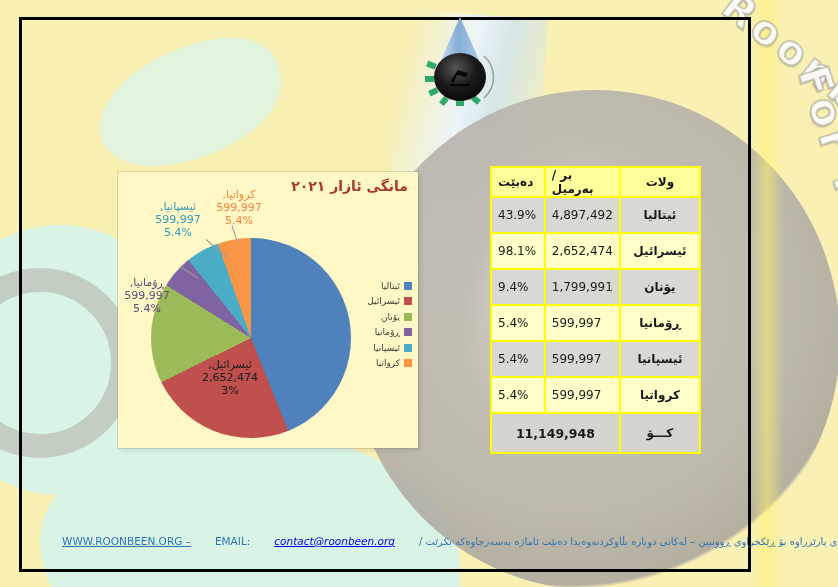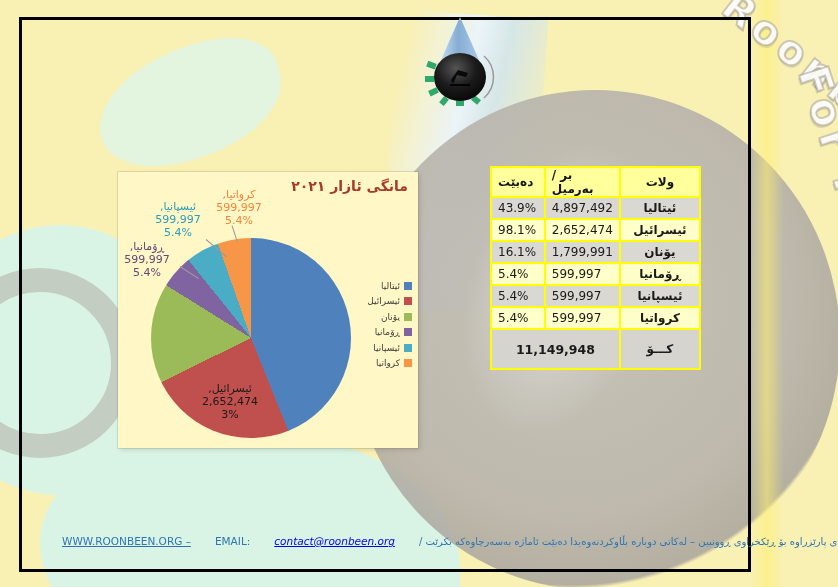--- a/index.html
+++ b/index.html
@@ -56,21 +56,21 @@
   .chart-legend { position:absolute; right:6px; top:106px; width:78px; }
   .legend-item { display:flex; justify-content:flex-end; align-items:center; gap:4px; height:15.5px;
                  font-size:9px; color:#404040; direction:ltr; }
   .legend-item .swatch { width:8px; height:8px; flex:0 0 8px; }
 
   
   .data-table { position:absolute; left:490px; top:166px; width:211px; z-index:2;
                 border-collapse:collapse; direction:rtl; font-size:12px; color:#1a1a1a; }
   .data-table th, .data-table td { border:2px solid #FFFF00; padding:0 6px; }
   .data-table th { height:28px; background:#FFFF9C; font-weight:bold; font-size:12px; color:#141414; }
-  .data-table td { height:22px; }
+  .data-table td { height:36px; }
   .col-country { width:82px; text-align:center; font-weight:bold; }
   .col-barrels { width:75px; text-align:left; direction:ltr; padding-left:10px; }
   .col-rate    { width:54px; text-align:left; direction:ltr; padding-left:4px; }
   .row-gray td   { background:#DAD8D2; }
   .row-yellow td { background:#FFFFC9; }
   .row-total td  { height:40px; background:#D6D4CE; font-weight:bold;margin-left:16px; }
   .row-total .total-value { text-align:center; font-size:12.5px; direction:ltr; }
 
   
   .footer { position:absolute; left:62px; top:535px; width:720px; z-index:3; display:flex; align-items:baseline; gap:24px;
@@ -122,26 +122,26 @@
     <path d="M36 3 L17 46 Q36 55 55 46 Z" fill="url(#coneG)"></path>
     <ellipse cx="36" cy="63" rx="26" ry="24" fill="url(#dropG)"></ellipse>
     <path d="M27 66 l7 -10 l10 3 l-2 4 l-9 -2 l-4 9 z M26 70 h20 v2 h-20 z" fill="#4a3category2a" opacity=".85"></path>
     <path d="M60 42 A28 28 0 0 1 60 84" stroke="#9a9a9a" stroke-width="1.5" fill="none"></path>
   </svg>
 
   <div class="chart-panel">
     <div class="chart-title" style="color: rgb(166, 58, 42);">مانگی ئازار ٢٠٢١</div>
     <div class="pie" style="background: conic-gradient(rgb(79, 129, 189) 0deg, rgb(79, 129, 189) 158.13deg, rgb(192, 80, 77) 158.13deg, rgb(192, 80, 77) 243.77deg, rgb(155, 187, 89) 243.77deg, rgb(155, 187, 89) 301.88deg, rgb(128, 100, 162) 301.88deg, rgb(128, 100, 162) 321.26deg, rgb(75, 172, 198) 321.26deg, rgb(75, 172, 198) 340.63deg, rgb(247, 150, 70) 340.63deg, rgb(247, 150, 70) 360deg);"></div>
 
-    <div class="pie-label pl-1" style="color: rgb(26, 26, 26); margin-top: 24px;">
+    <div class="pie-label pl-1" style="color: rgb(26, 26, 26);">
         <span>ئیسرائیل,</span>
         <span>2,652,474</span>
         <span>3%</span>
       </div>
-    <div class="pie-label pl-3" style="color: rgb(96, 73, 123);">
+    <div class="pie-label pl-3" style="color: rgb(96, 73, 123); margin-top: 36px;">
         <span>ڕۆمانیا,</span>
         <span>599,997</span>
         <span>5.4%</span>
       </div>
     <div class="pie-label pl-4" style="color: rgb(46, 155, 191);">
         <span>ئیسپانیا,</span>
         <span>599,997</span>
         <span>5.4%</span>
       </div>
     <div class="pie-label pl-5" style="color: rgb(242, 133, 60);">
@@ -197,21 +197,21 @@
           <td class="col-rate">43.9%</td>
         </tr>
         <tr class="row-yellow">
           <td class="col-country">ئیسرائیل</td>
           <td class="col-barrels">2,652,474</td>
           <td class="col-rate">98.1%</td>
         </tr>
         <tr class="row-gray">
           <td class="col-country">یۆنان</td>
           <td class="col-barrels">1,799,991</td>
-          <td class="col-rate">16.1%</td>
+          <td class="col-rate">9.4%</td>
         </tr>
         <tr class="row-yellow">
           <td class="col-country">ڕۆمانیا</td>
           <td class="col-barrels">599,997</td>
           <td class="col-rate">5.4%</td>
         </tr>
         <tr class="row-gray">
           <td class="col-country">ئیسپانیا</td>
           <td class="col-barrels">599,997</td>
           <td class="col-rate">5.4%</td>

